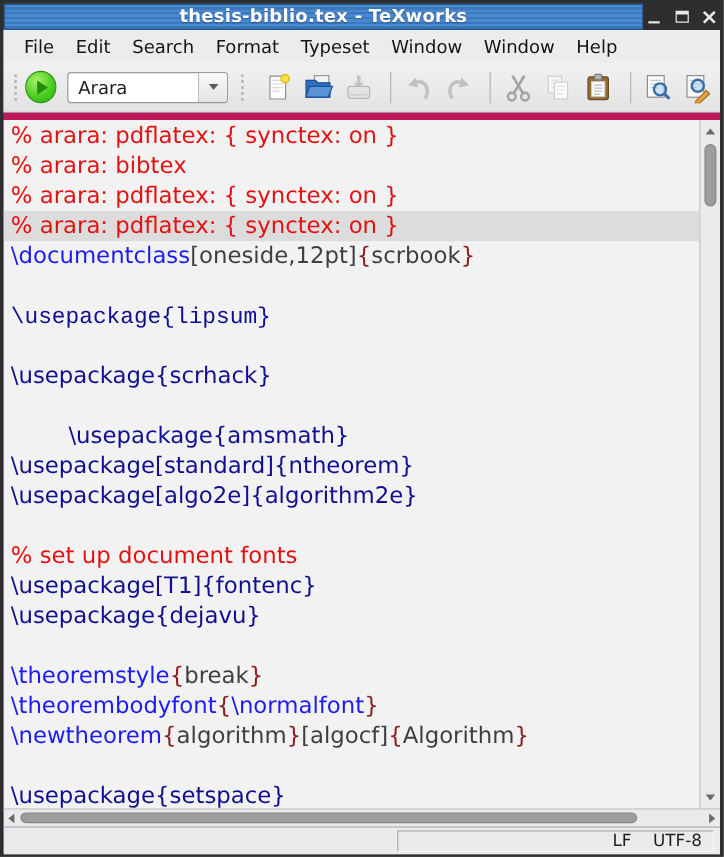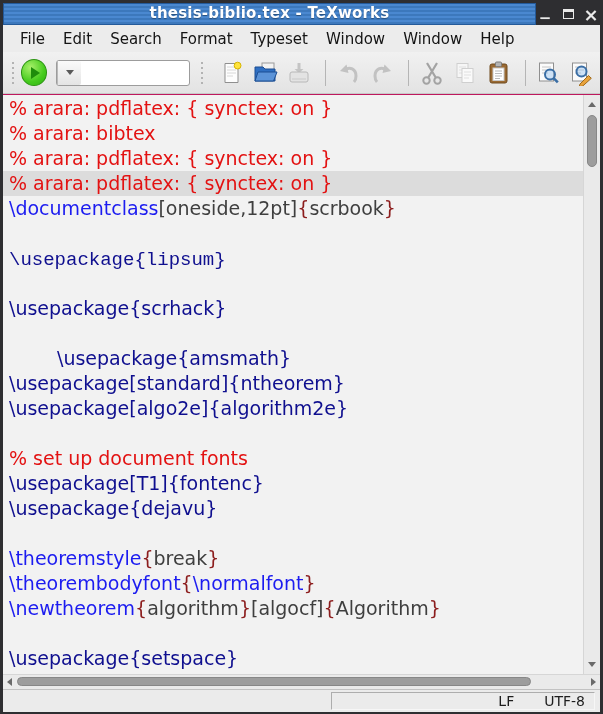--- a/index.html
+++ b/index.html
@@ -36,41 +36,41 @@
     background:radial-gradient(circle at 35% 30%,#a8f06a,#45cb1d 60%,#2fae12);
     border:1px solid #2a9410;display:flex;align-items:center;justify-content:center;}
   .play-tri{width:0;height:0;border-left:9px solid #1f8d0b;border-top:6px solid transparent;border-bottom:6px solid transparent;margin-left:2px;}
   .combo{width:138px;height:26px;background:#fff;border:1px solid #9c9c9c;border-radius:3px;
     display:flex;align-items:center;margin-right:10px;position:relative;}
   .combo-text{font-size:15px;color:#1c1c1c;padding-left:8px;flex:1;}
   .combo-arrow{width:24px;height:24px;border-left:1px solid #b9b9b9;border-radius:0 2px 2px 0;
     background:linear-gradient(#fafafa,#e4e4e4);display:flex;align-items:center;justify-content:center;}
   .chevron-down{width:0;height:0;border-top:5px solid #5a5a5a;border-left:4px solid transparent;border-right:4px solid transparent;}
   
-  .client{position:absolute;left:3px;right:3px;top:94px;height:595px;background:#4c1d95;border-top:1px solid #be185d;}
+  .client{position:absolute;left:3px;right:3px;top:94px;height:595px;background:#4c1d95;border-top:6px solid #be185d;}
   .edit-area{position:absolute;left:0;right:17px;top:0;bottom:15px;overflow:hidden;background:#f2f2f2;}
   .code-lines{position:absolute;left:0;right:0;top:1px;}
   .code-line{height:25px;line-height:25px;font-size:19px;white-space:pre;padding-left:6px;
     font-family:"DejaVu Sans","Liberation Sans",sans-serif;color:#3f3f3f;}
   .code-line.hl{background:#dcdcdc;}
   .code-line.clipped{height:8px;overflow:hidden;}
   
   .vscroll{position:absolute;right:0;top:0;bottom:15px;width:17px;background:#eaeaea;border-left:1px solid #d6d6d6;}
   .vthumb{position:absolute;left:3px;right:3px;top:20px;height:52px;background:#9d9d9d;border:1px solid #878787;border-radius:6px;}
   .arrow-up{position:absolute;left:4px;top:7px;width:0;height:0;border-bottom:5px solid #6a6a6a;border-left:4px solid transparent;border-right:4px solid transparent;}
   .arrow-down{position:absolute;left:4px;bottom:7px;width:0;height:0;border-top:5px solid #6a6a6a;border-left:4px solid transparent;border-right:4px solid transparent;}
   .hscroll{position:absolute;left:0;right:0;bottom:0;height:15px;background:#eaeaea;border-top:1px solid #d6d6d6;}
   .hthumb{position:absolute;top:2px;height:9px;left:14px;width:514px;background:#9d9d9d;border:1px solid #878787;border-radius:5px;}
   .arrow-left{position:absolute;left:4px;top:3px;width:0;height:0;border-right:5px solid #6a6a6a;border-top:4px solid transparent;border-bottom:4px solid transparent;}
   .arrow-right{position:absolute;right:4px;top:3px;width:0;height:0;border-left:5px solid #6a6a6a;border-top:4px solid transparent;border-bottom:4px solid transparent;}
   
   .statusbar{position:absolute;left:3px;right:3px;top:689px;height:23px;background:#ebebeb;border-top:1px solid #c2c2c2;}
   .status-panel{position:absolute;right:5px;top:2px;height:18px;width:264px;
     border:1px solid;border-color:#adadad #f6f6f6 #f6f6f6 #adadad;
-    display:flex;align-items:center;justify-content:flex-end;gap:30px;padding-right:9px;}
+    display:flex;align-items:center;justify-content:flex-end;gap:18px;padding-right:9px;}
   .status-text{font-size:14px;color:#1e1e1e;white-space:nowrap;}
   .tb-btn svg{display:block;}
 </style>
 </head>
 <body>
 
 <div id="window">
 
   <div class="titlebar">
     <span class="title-text">thesis-biblio.tex - TeXworks</span>
@@ -96,20 +96,21 @@
       </div>
 
     <div class="toolbar">
       <div class="grip"></div>
 
       <div class="play-btn">
         <div class="play-tri"></div>
       </div>
 
       <div class="combo">
+        <span class="combo-text">Arara</span>
         <span class="combo-arrow">
           <span class="chevron-down"></span>
         </span>
       </div>
 
       <div class="grip"></div>
       <div style="width:8px"></div>
 
       <div class="tb-btn">
         <svg width="26" height="26" viewBox="0 0 26 26">

